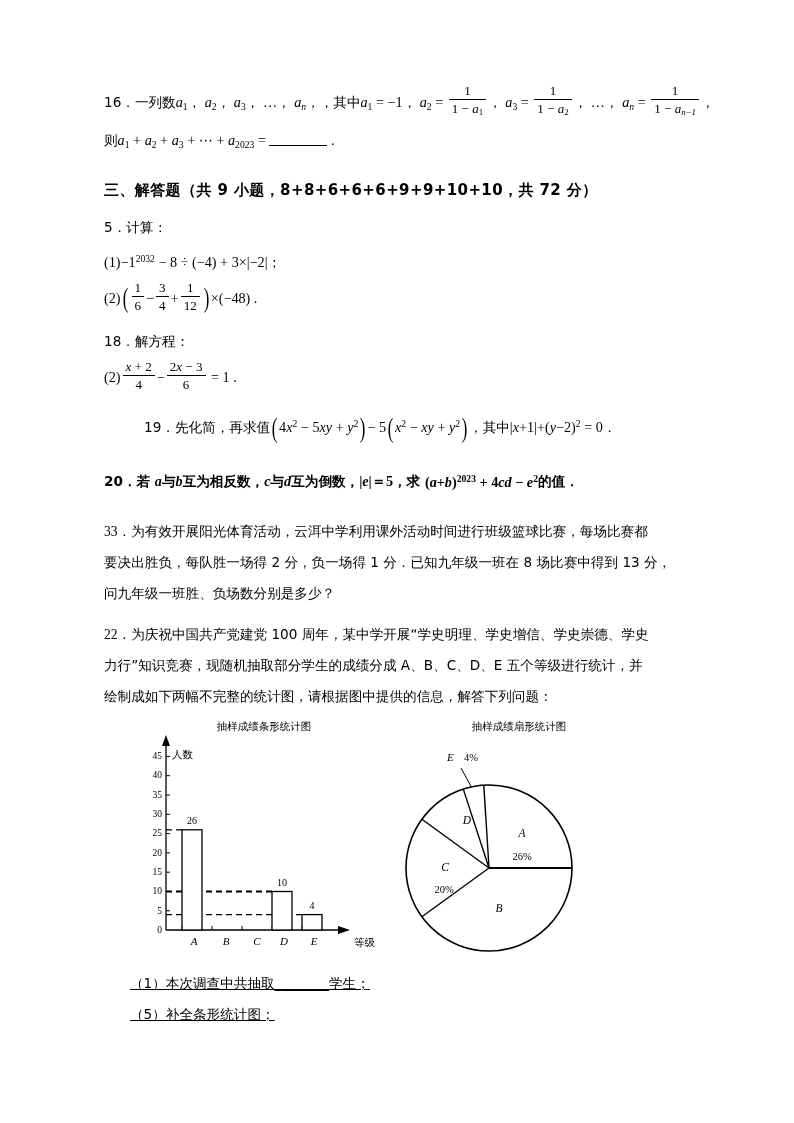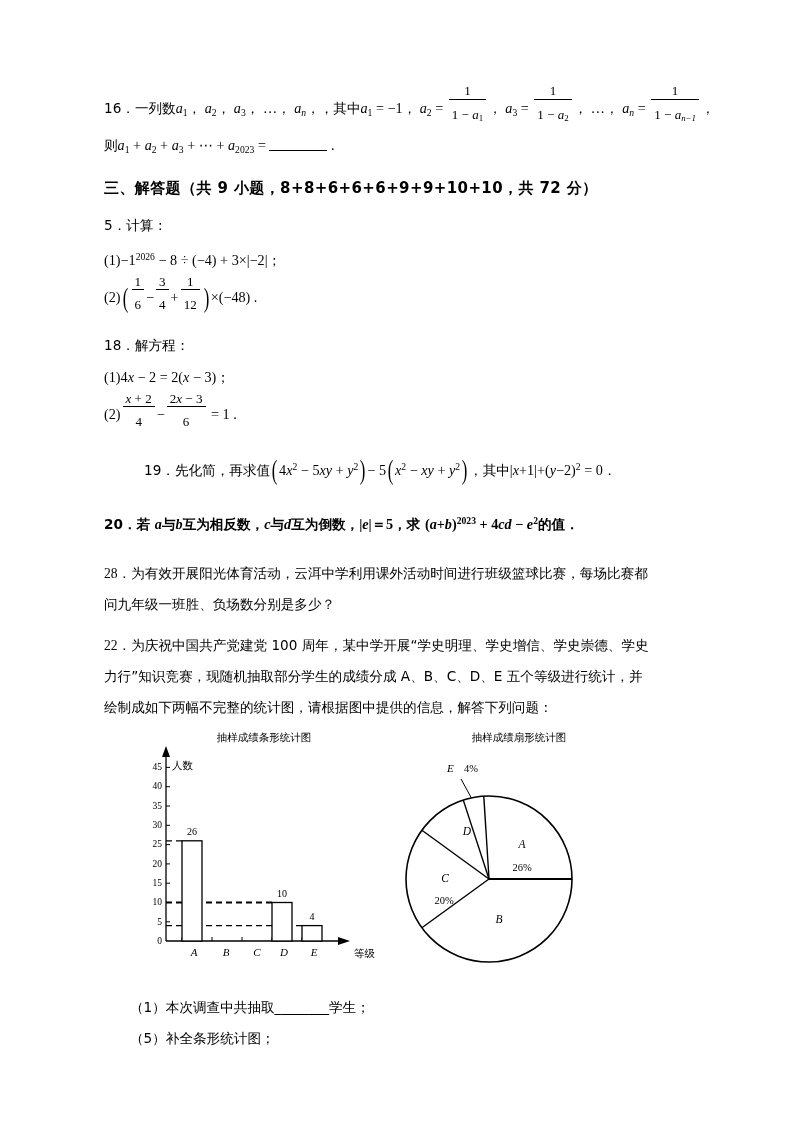--- a/index.html
+++ b/index.html
@@ -53,21 +53,21 @@
     display: inline-block;
     vertical-align: middle;
     text-align: center;
     font-size: 0.92em;
     line-height: 1.12;
     margin: 0 2px;
     position: relative;
     top: -0.12em;
   }
   .frac .top { display: block; padding: 0 3px; }
-  .frac .bot { display: block; border-top: 1px solid #000; padding: 8px 3px; }
+  .frac .bot { display: block; border-top: 1px solid #000; padding: 2px 3px; }
 
   .paren {
     display: inline-block;
     font-size: 1.9em;
     font-weight: 300;
     vertical-align: middle;
     line-height: 0.86;
     position: relative;
     top: -0.03em;
     transform: scaleX(0.62);
@@ -111,62 +111,60 @@
       <span class="mi">a<span class="subn">2</span></span><span class="cn">，</span>
       <span class="mi">a<span class="subn">3</span></span><span class="cn">，</span>
       <span class="mn">…</span><span class="cn">，</span>
       <span class="mi">a<span class="sub">n</span></span><span class="cn">，</span><span class="cn">，其中</span><span class="mi">a<span class="subn">1</span></span><span class="mn"> = −1</span><span class="cn">，</span>
       <span class="mi">a<span class="subn">2</span></span><span class="mn"> = </span><span class="frac"><span class="top mn">1</span><span class="bot mn">1 − <span class="mi">a<span class="subn">1</span></span></span></span><span class="cn">，</span>
       <span class="mi">a<span class="subn">3</span></span><span class="mn"> = </span><span class="frac"><span class="top mn">1</span><span class="bot mn">1 − <span class="mi">a<span class="subn">2</span></span></span></span><span class="cn">，</span>
       <span class="mn">…</span><span class="cn">，</span>
       <span class="mi">a<span class="sub">n</span></span><span class="mn"> = </span><span class="frac"><span class="top mn">1</span><span class="bot mn">1 − <span class="mi">a<span class="sub">n−1</span></span></span></span><span class="cn">，</span>
     </div>
 
-    <div class="qline" style="line-height:22px;">
+    <div class="qline" style="line-height:36px;">
       <span class="cn">则</span><span class="mi">a<span class="subn">1</span></span><span class="mn"> + </span><span class="mi">a<span class="subn">2</span></span><span class="mn"> + </span><span class="mi">a<span class="subn">3</span></span><span class="mn"> + ⋯ + </span><span class="mi">a<span class="subn">2023</span></span><span class="mn"> = </span><span class="blank"></span><span class="mn"> .</span>
     </div>
 
     <div class="section-head" style="margin-top:18px;">三、解答题（共 9 小题，8+8+6+6+6+9+9+10+10，共 72 分）</div>
 
     <div class="qline" style="margin-top:12px;">
       <span class="cn"><span>5</span><span>．计算：</span></span>
     </div>
 
     <div class="qline" style="line-height:32px;">
-      <span class="mn">(1)</span><span class="mn">−1<span class="sup">2026</span> − 8 ÷ (−4) + 3×|−2|</span><span class="cn">；</span>
+      <span class="mn">(1)</span><span class="mn">−1<span class="sup">2032</span> − 8 ÷ (−4) + 3×|−2|</span><span class="cn">；</span>
     </div>
 
     <div class="qline" style="line-height:40px;">
       <span class="mn">(2)</span><span class="paren">(</span><span class="frac"><span class="top mn">1</span><span class="bot mn">6</span></span><span class="mn">−</span><span class="frac"><span class="top mn">3</span><span class="bot mn">4</span></span><span class="mn">+</span><span class="frac"><span class="top mn">1</span><span class="bot mn">12</span></span><span class="paren">)</span><span class="mn">×(−48) .</span>
     </div>
 
     <div class="qline" style="margin-top:8px;">
       <span class="cn"><span>18</span><span>．解方程：</span></span>
     </div>
 
-    <div class="qline" style="line-height:32px;">
-      <span class="mn">(1)</span><span class="mn">4<span class="mi">x</span> − 2 = 2(<span class="mi">x</span> − 3)</span><span class="cn">；</span>
-    </div>
 
     <div class="qline" style="line-height:40px;">
       <span class="mn">(2)</span><span class="frac"><span class="top mn"><span class="mi">x</span> + 2</span><span class="bot mn">4</span></span><span class="mn">−</span><span class="frac"><span class="top mn">2<span class="mi">x</span> − 3</span><span class="bot mn">6</span></span><span class="mn"> = 1 .</span>
     </div>
 
     <div class="qline" style="margin-top:10px; line-height:34px;margin-left:40px;">
       <span class="cn"><span>19</span><span>．先化简，再求值</span></span><span class="paren">(</span><span class="mn">4<span class="mi">x</span><span class="sup">2</span> − 5<span class="mi">xy</span> + <span class="mi">y</span><span class="sup">2</span></span><span class="paren">)</span><span class="mn">− 5</span><span class="paren">(</span><span class="mn"><span class="mi">x</span><span class="sup">2</span> − <span class="mi">xy</span> + <span class="mi">y</span><span class="sup">2</span></span><span class="paren">)</span><span class="cn">，其中</span><span class="mn">|<span class="mi">x</span>+1|+(<span class="mi">y</span>−2)<span class="sup">2</span> = 0</span><span class="cn">．</span>
     </div>
 
     <div class="qline" style="margin-top:14px; line-height:40px;font-weight:bold;">
       <span class="cn"><span>20</span>．若 </span><span class="mi">a</span><span class="cn">与</span><span class="mi">b</span><span class="cn">互为相反数，</span><span class="mi">c</span><span class="cn">与</span><span class="mi">d</span><span class="cn">互为倒数，</span><span class="mn">|<span class="mi">e</span>|＝5</span><span class="cn">，求 </span><span class="mn">(<span class="mi">a</span>+<span class="mi">b</span>)<span class="sup">2023</span> + 4<span class="mi">cd</span> − <span class="mi">e</span><span class="sup">2</span></span><span class="cn">的值．</span>
     </div>
 
     <div style="margin-top:14px;">
       <div class="para" style="text-indent:0;">
-        <span class="lat">28</span><span>．为有效开展阳光体育活动，云洱中学利用课外活动时间进行班级篮球比赛，每场比赛都</span>
-      </div>
+        <span class="lat">33</span><span>．为有效开展阳光体育活动，云洱中学利用课外活动时间进行班级篮球比赛，每场比赛都</span>
+      </div>
+      <div class="para">要决出胜负，每队胜一场得 2 分，负一场得 1 分．已知九年级一班在 8 场比赛中得到 13 分，</div>
       <div class="para">问九年级一班胜、负场数分别是多少？</div>
     </div>
 
     <div style="margin-top:10px;">
       <div class="para">
         <span class="lat">22</span><span>．为庆祝中国共产党建党 100 周年，某中学开展“学史明理、学史增信、学史崇德、学史</span>
       </div>
       <div class="para">力行”知识竞赛，现随机抽取部分学生的成绩分成 A、B、C、D、E 五个等级进行统计，并</div>
       <div class="para">绘制成如下两幅不完整的统计图，请根据图中提供的信息，解答下列问题：</div>
     </div>
@@ -267,21 +265,21 @@
           <text x="110" y="196" font-size="11.5" font-style="italic" text-anchor="middle">B</text>
 
           <text x="56" y="155" font-size="11.5" font-style="italic" text-anchor="middle">C</text>
           <text x="55" y="177" font-size="10.5" text-anchor="middle">20%</text>
 
           <text x="78" y="108" font-size="11.5" font-style="italic" text-anchor="middle">D</text>
         </svg>
       </div>
     </div>
 
-    <div style="margin-top:15px;">
+    <div style="margin-top:2px;text-decoration:underline;">
       <div class="para" style="padding-left:26px;">
         <span>（1）本次调查中共抽取________学生；</span>
       </div>
       <div class="para" style="padding-left:26px;">
         <span>（5）补全条形统计图；</span>
       </div>
     </div>
 
   </div>
 </div>

